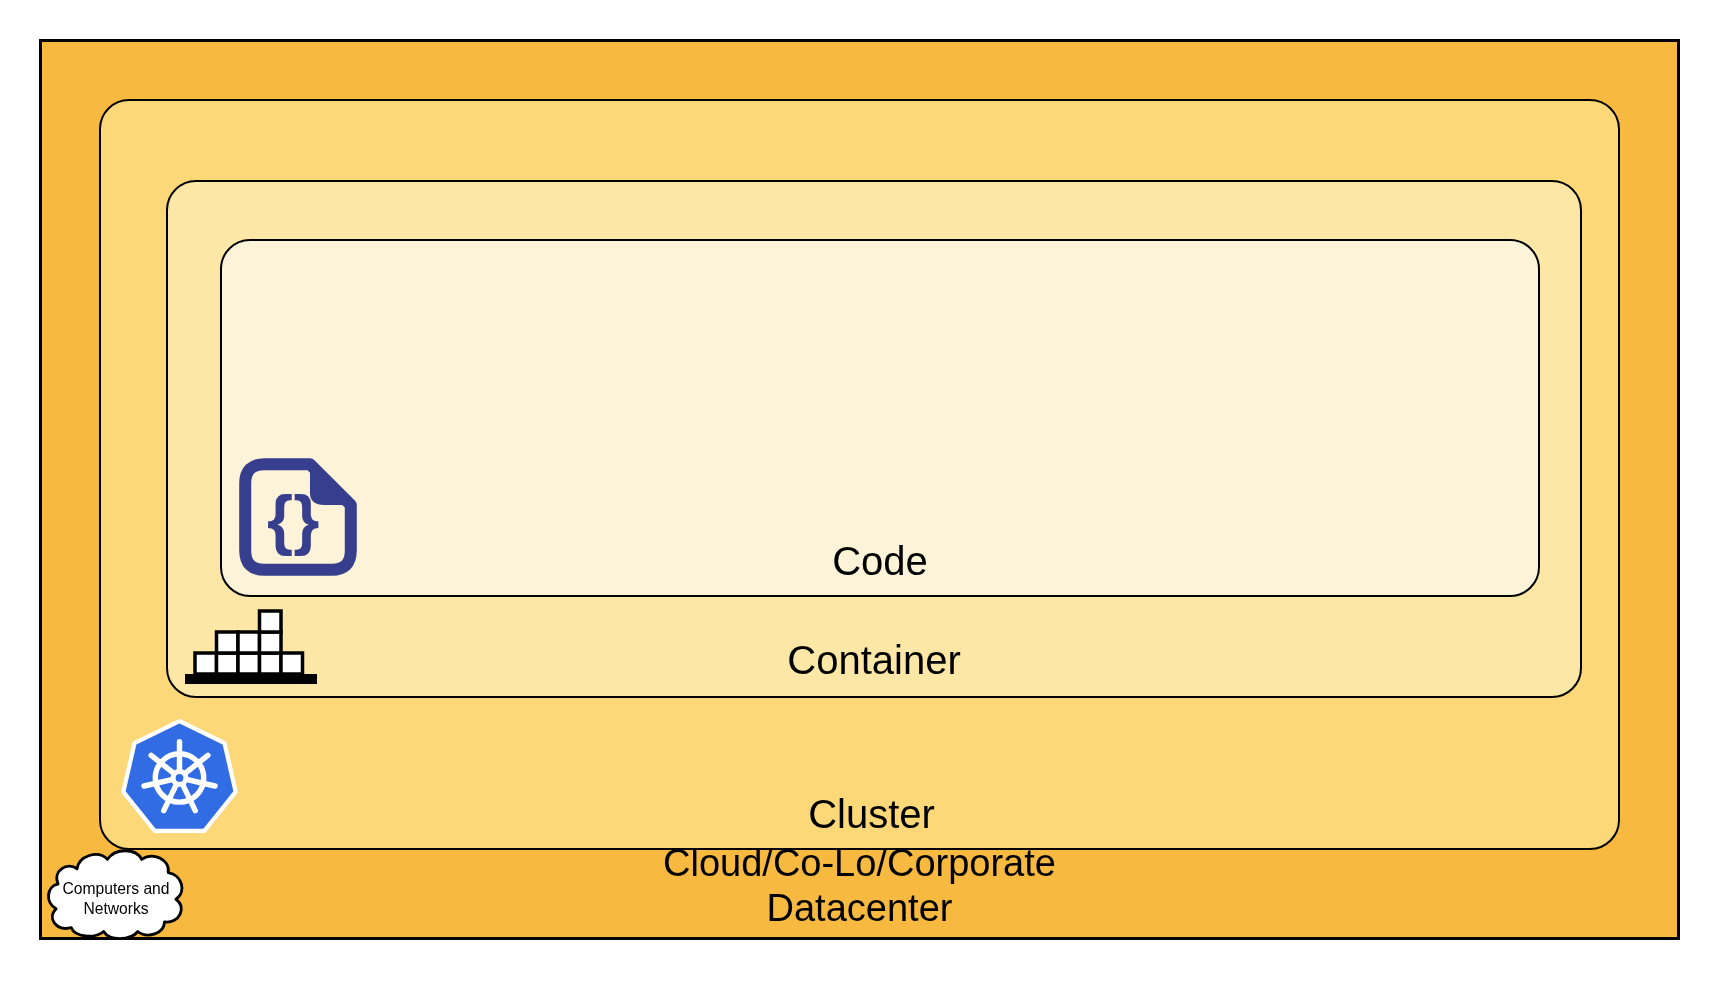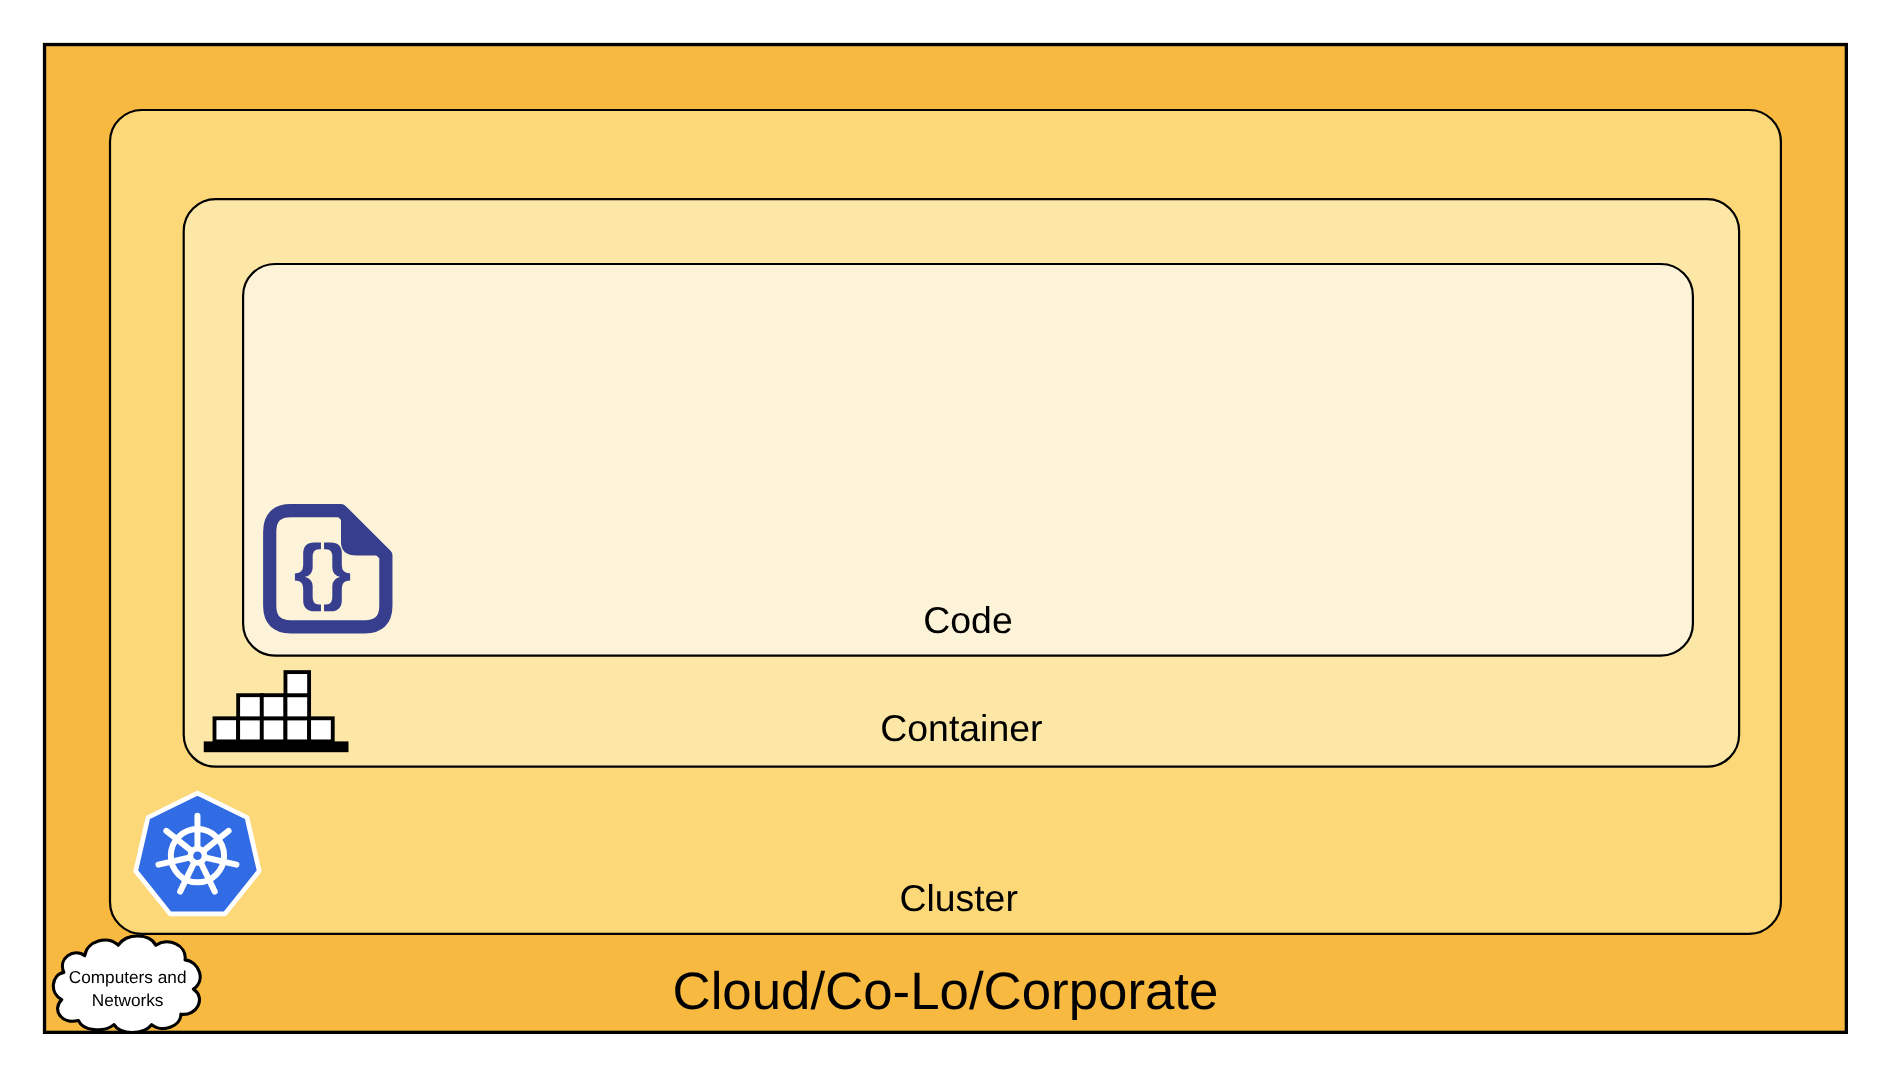--- a/index.html
+++ b/index.html
@@ -25,26 +25,26 @@
   }
   .box.rounded {
     border-radius: 30px;
   }
   .layer-label {
     position: absolute;
     left: 0;
     right: 0;
     text-align: center;
     color: #000000;
-    font-size: 34px;
+    font-size: 40px;
     line-height: 1.08;
     white-space: nowrap;
   }
   .dc-label {
-    font-size: 48px;
+    font-size: 38px;
     line-height: 1.18;
     white-space: normal;
   }
   .icon {
     position: absolute;
     display: block;
   }
   svg text {
     font-family: "Liberation Sans", sans-serif;
   }
@@ -103,20 +103,21 @@
         </g>
         <circle cx="50" cy="52" r="7.5" fill="#ffffff"></circle>
         <circle cx="50" cy="52" r="3.2" style="fill: rgb(50, 108, 229);"></circle>
       </svg>
 
       <div class="layer-label" style="bottom:12px;padding-left:24px;">Cluster</div>
     </div>
 
     <div class="layer-label dc-label" style="bottom:6px;">
       <div>Cloud/Co-Lo/Corporate</div>
+      <div>Datacenter</div>
     </div>
 
     <svg class="icon" style="left:2px; bottom:-4px;" width="144" height="95" viewBox="0 0 150 100">
       <path d="M 28 86
                C 12 90, 2 76, 12 66
                C 0 60, 2 42, 14 40
                C 8 26, 24 16, 34 24
                C 36 10, 56 4, 66 14
                C 74 2, 96 2, 102 14
                C 114 6, 132 14, 130 28

